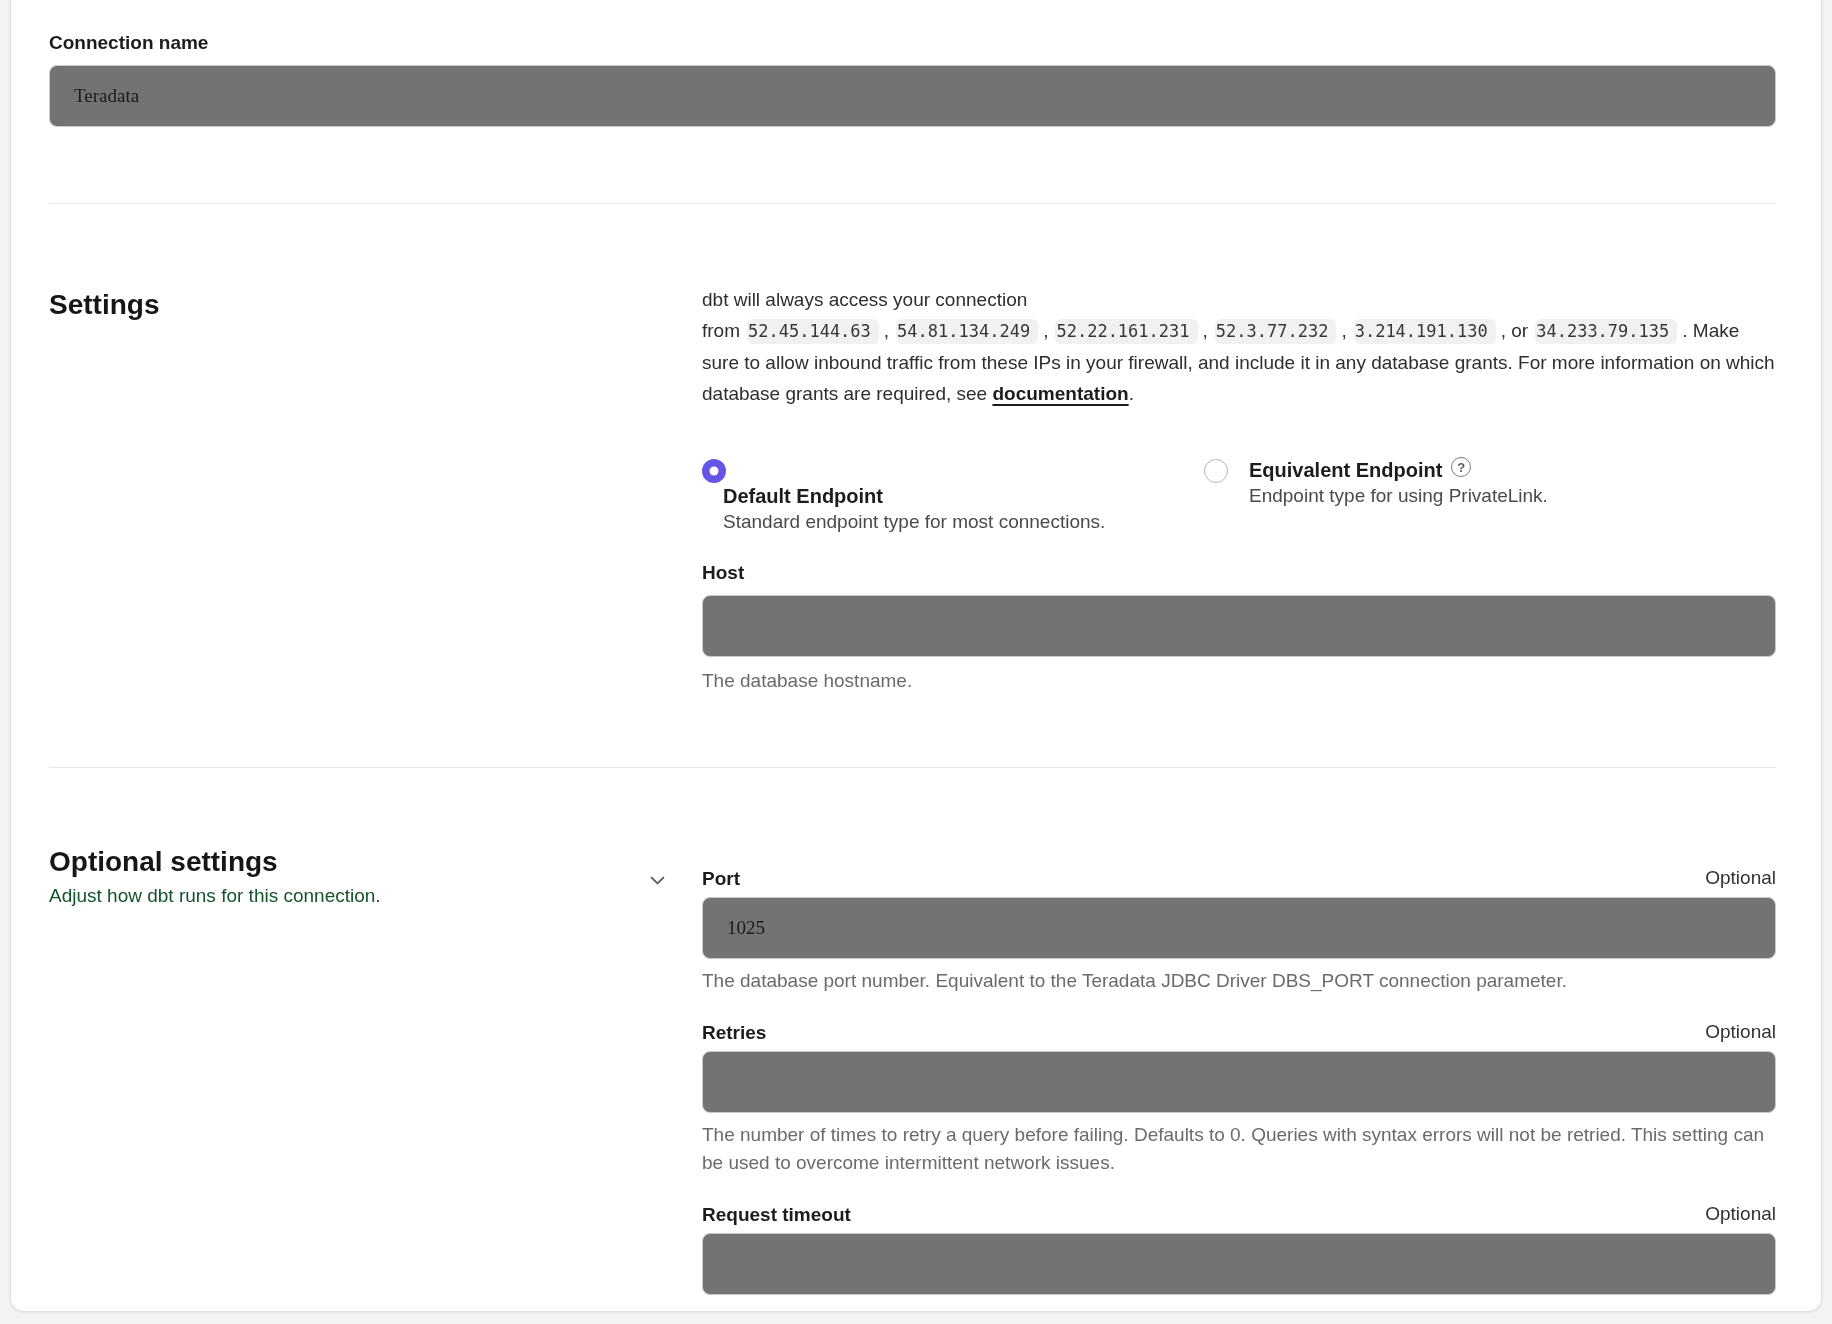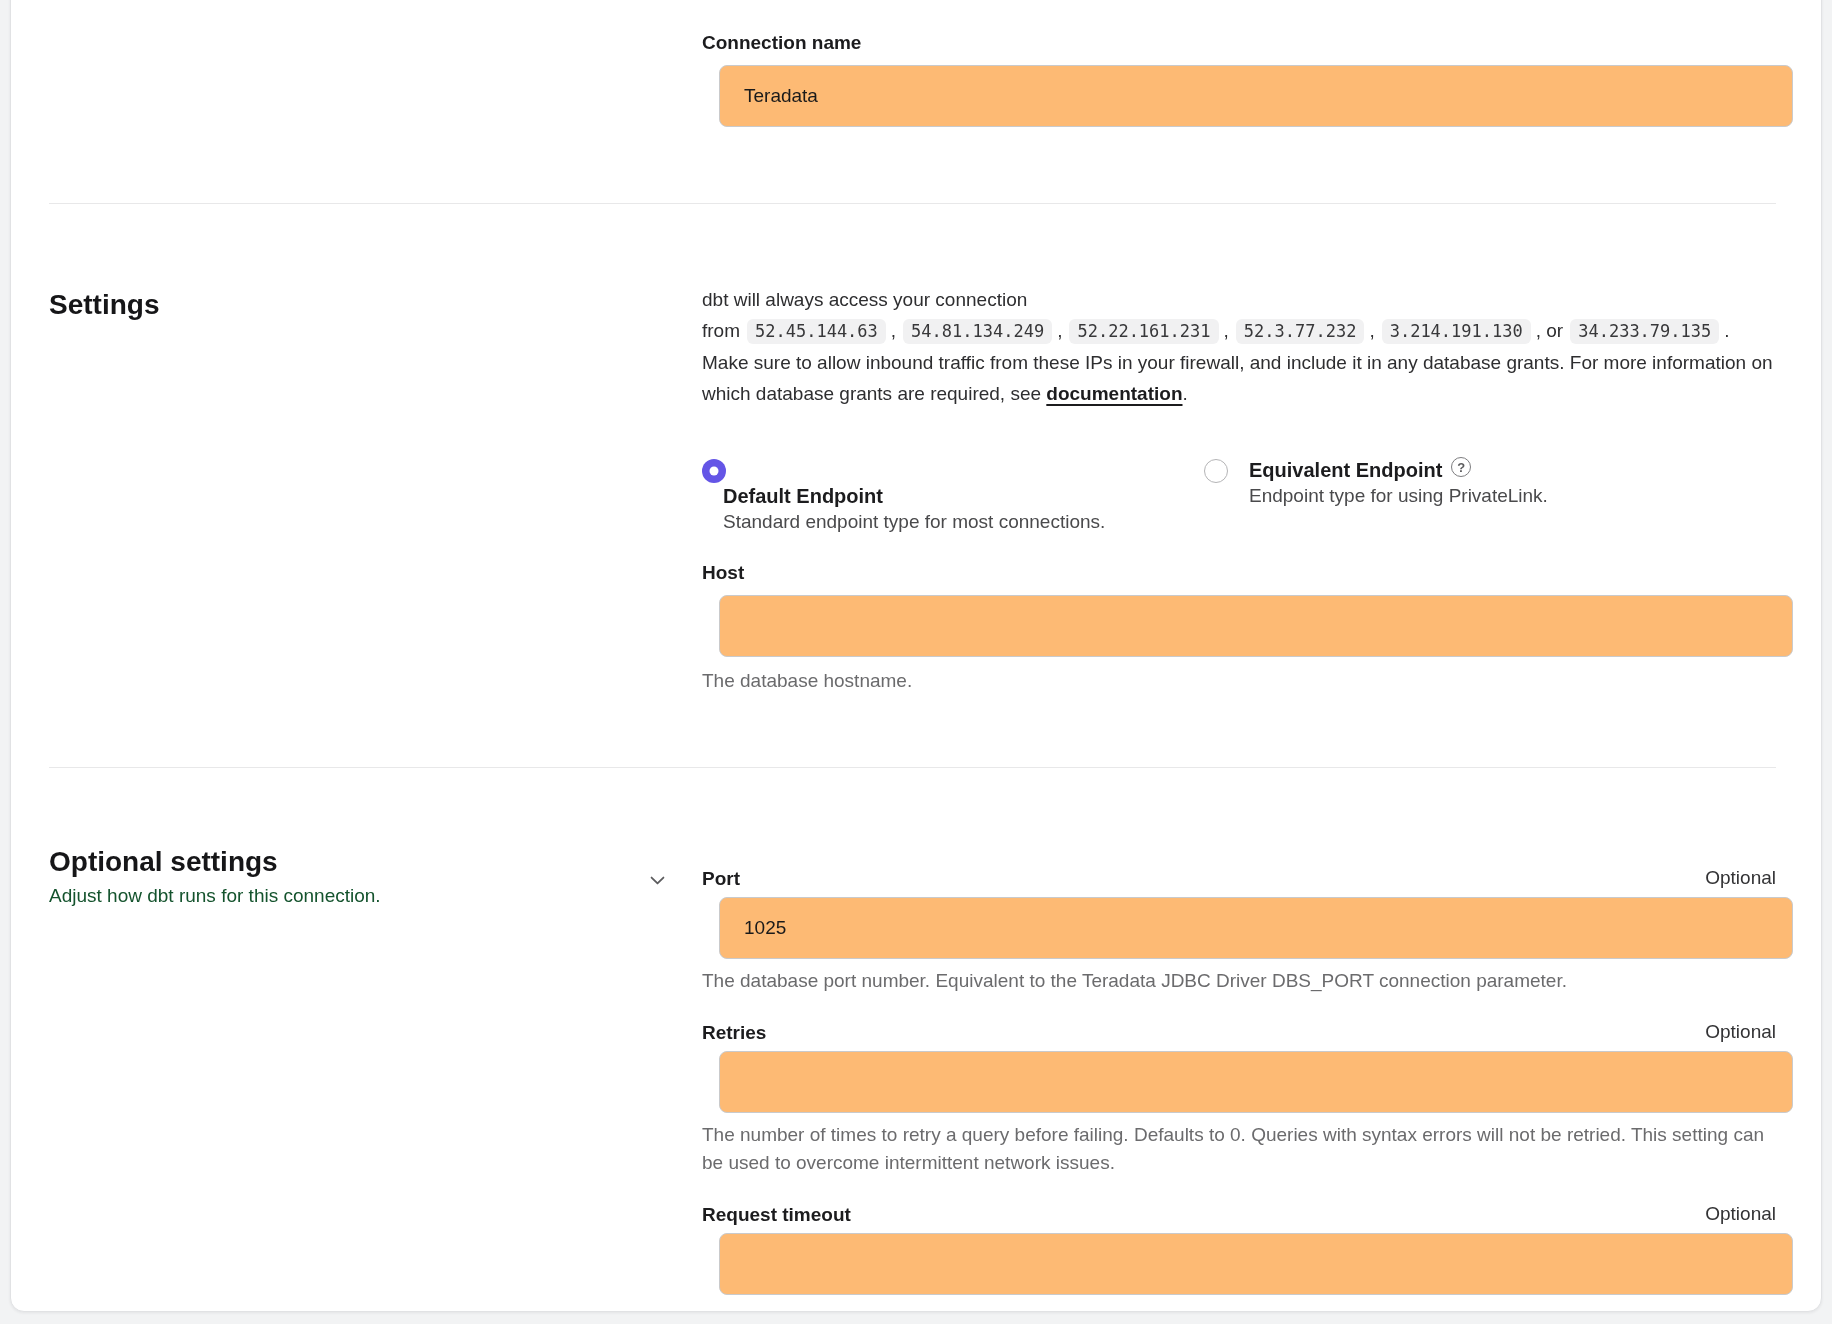--- a/index.html
+++ b/index.html
@@ -22,36 +22,35 @@
   }
   .content {
     padding: 50px 45px 0 38px;
     height: 100%;
   }
   .section { display: flex; }
   .col-left { width: 653px; flex-shrink: 0; position: relative; }
   .col-right { flex: 1; min-width: 0; }
 
   
-  .section-name { padding-bottom: 76px; }
+  .section-name { padding-bottom: 76px; flex-direction: column; }
 
   .field-label {
     font-size: 19px; font-weight: 600; color: #1c1c1e;
     line-height: 24px;
   }
   .text-input {
     display: block; width: 100%; height: 62px;
     margin-top: 10px;
     border: 1px solid #c9cacc; border-radius: 8px;
-    background: #fdba74;
-    font-family: Liberation Sans, sans-serif;
+    background: #737373;
+    font-family: Liberation Serif, serif;
     font-size: 19px; color: #1a1a1a;
     padding: 0 24px;
     outline: none;
-    margin-left: 17px;
   }
 
   
   .section-settings {
     border-top: 1px solid #e8e8e9;
     padding-top: 84px;
     padding-bottom: 73px;
   }
   .section-heading {
     font-size: 28px; font-weight: 700; color: #161618;
@@ -59,21 +58,21 @@
   }
   .access-note {
     font-size: 19px; line-height: 31px; color: #2e2e30;
     margin-top: -4px;
   }
   .chip {
     font-family: "DejaVu Sans Mono", monospace;
     font-size: 17px; color: #38383a;
     background: #f1f1f2;
     border-radius: 6px;
-    padding: 2px 8px 3px 8px;
+    padding: 2px 8px 3px 1px;
     margin: 0 5px 0 7px;
     white-space: nowrap;
   }
   .doc-link {
     color: #1c1c1e; font-weight: 700;
     text-decoration: underline;
     text-underline-offset: 4px;
     text-decoration-thickness: 1.5px;
     cursor: pointer;
   }

